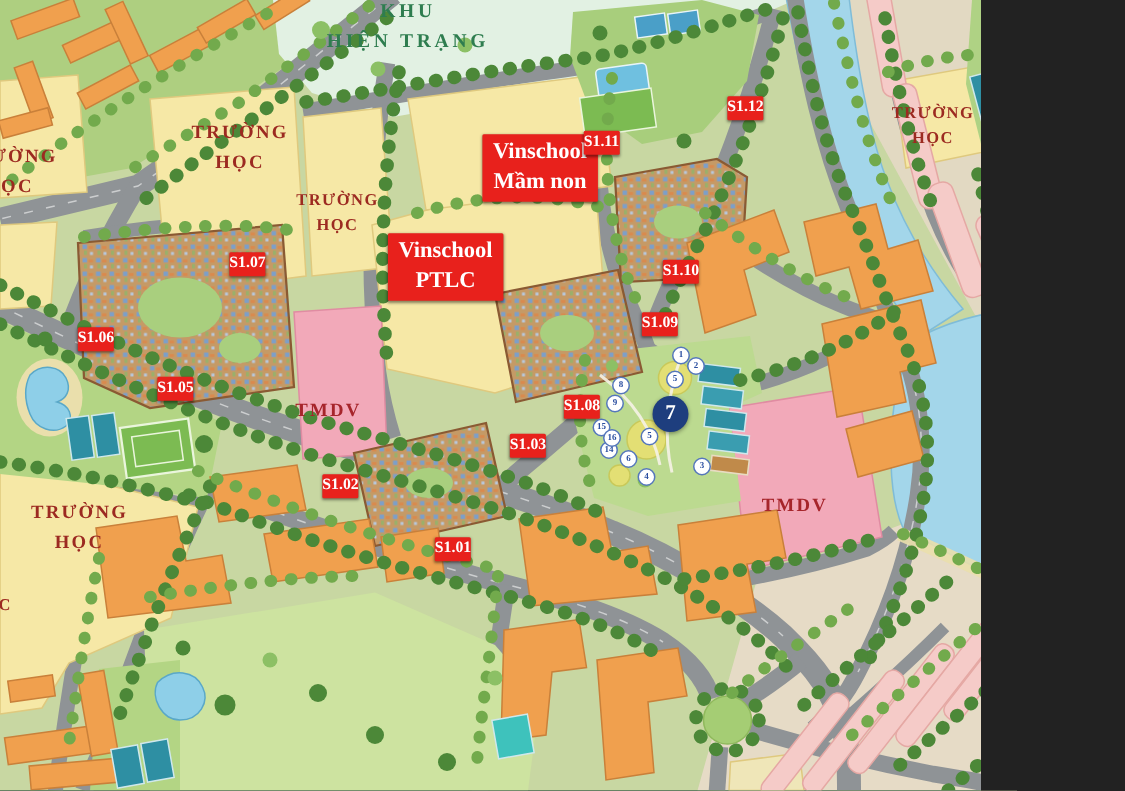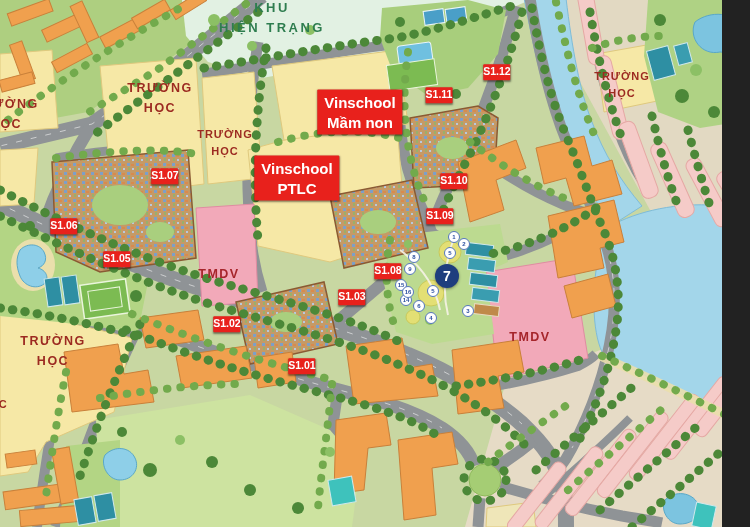--- a/index.html
+++ b/index.html
@@ -1,17 +1,17 @@
 <!DOCTYPE html>
 <html><head>
 <meta charset="utf-8">
 <style>
   html,body{margin:0;padding:0;background:#222;}
-  .stage{position:relative;width:722px;height:527px;overflow:hidden;background:#86efac;
-         font-family:Liberation Sans, sans-serif;}
+  .stage{position:relative;width:654px;height:527px;overflow:hidden;background:#86efac;
+         font-family:Liberation Serif, serif;}
   .stage svg{position:absolute;left:0;top:0;}
   .lbl{position:absolute;transform:translate(-50%,-50%);white-space:pre-line;text-align:center;}
   .lbl-red{background:#E8211C;color:#fff;font-weight:bold;font-size:10.5px;line-height:1.1;
            padding:2px 0;white-space:nowrap;box-shadow:0 1px 2px rgba(0,0,0,.45);border-radius:1px;}
   .lbl-vin{background:#E8211C;color:#fff;font-weight:bold;font-size:15px;line-height:1.3;
            padding:3px 7px;box-shadow:0 1px 2px rgba(0,0,0,.45);border-radius:1px;white-space:pre-line;}
   .lbl-school{color:#9C2A21;font-weight:bold;font-size:12.5px;letter-spacing:1.5px;line-height:1.6;text-align:center;}
   .lbl-school.small{font-size:11px;letter-spacing:1px;line-height:1.5;}
   .lbl-zone{color:#2E7D4F;font-weight:bold;font-size:13px;letter-spacing:2.5px;line-height:1.5;}
   .lbl-tmdv{color:#A6252B;font-weight:bold;font-size:12.5px;letter-spacing:1.5px;margin-top:17px;}
@@ -304,21 +304,21 @@
 
 <div class="lbl lbl-red" style="left:302px;top:366px">S1.01</div>
 <div class="lbl lbl-red" style="left:227px;top:324px">S1.02</div>
 <div class="lbl lbl-red" style="left:352px;top:297px">S1.03</div>
 <div class="lbl lbl-red" style="left:117px;top:259px">S1.05</div>
 <div class="lbl lbl-red" style="left:64px;top:226px">S1.06</div>
 <div class="lbl lbl-red" style="left:165px;top:176px">S1.07</div>
 <div class="lbl lbl-red" style="left:388px;top:271px">S1.08</div>
 <div class="lbl lbl-red" style="left:440px;top:216px">S1.09</div>
 <div class="lbl lbl-red" style="left:454px;top:181px">S1.10</div>
-<div class="lbl lbl-red" style="left:439px;top:95px">S1.11</div>
+<div class="lbl lbl-red" style="left:401px;top:95px">S1.11</div>
 <div class="lbl lbl-red" style="left:497px;top:72px">S1.12</div>
 
 <div class="badge7" style="left:447px;top:276px">7</div>
 
 <span class="poi" style="left:454px;top:237px">1</span>
 <span class="poi" style="left:464px;top:244px">2</span>
 <span class="poi" style="left:468px;top:311px">3</span>
 <span class="poi" style="left:431px;top:318px">4</span>
 <span class="poi" style="left:450px;top:253px">5</span>
 <span class="poi" style="left:433px;top:291px">5</span>

